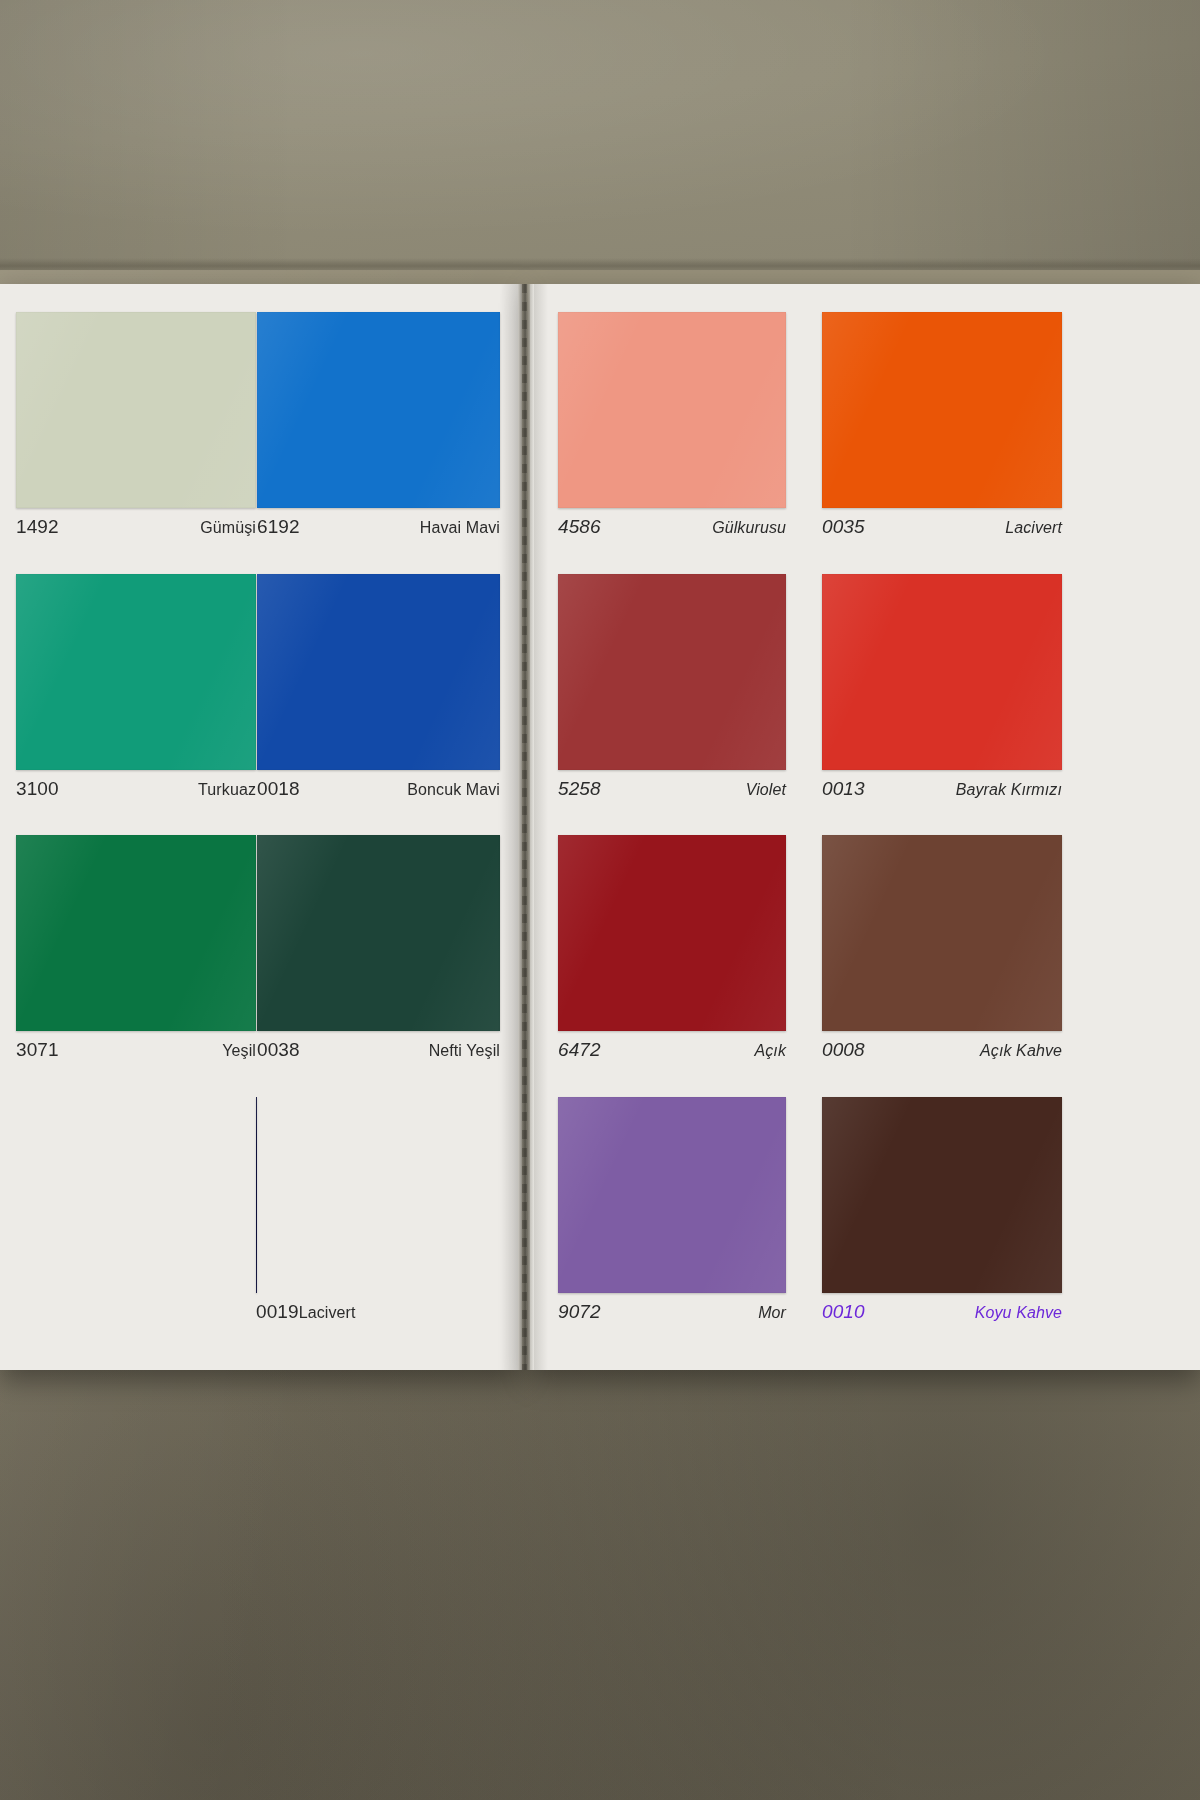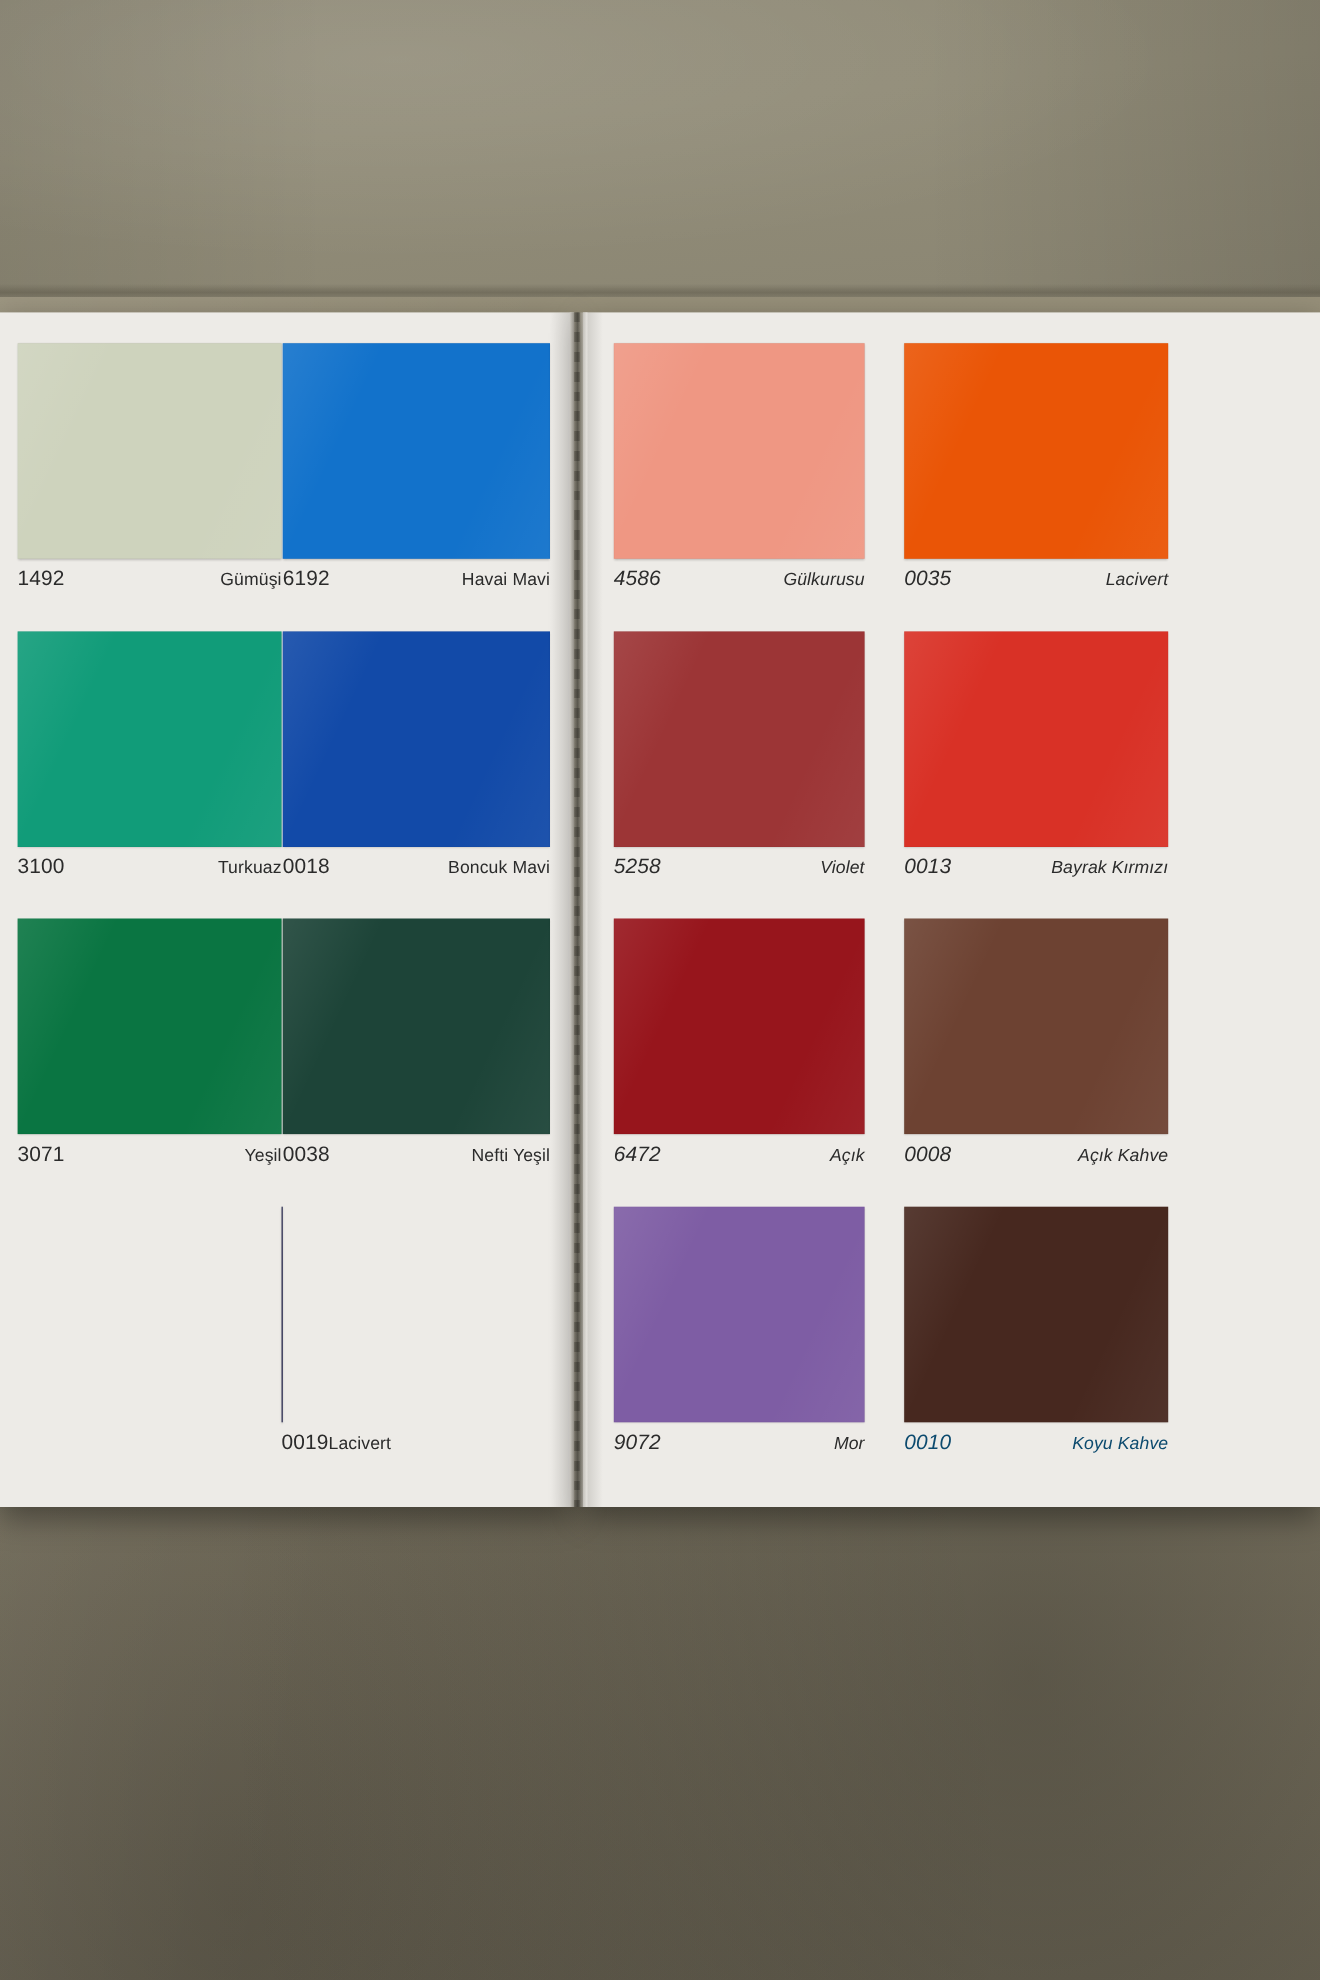--- a/index.html
+++ b/index.html
@@ -140,21 +140,21 @@
     width: 100%;
     display: flex;
     justify-content: space-between;
     align-items: baseline;
     color: #2b2b2b;
     font-size: 19px;
     letter-spacing: 0.1px;
   }
   .label-code { font-size: 19px; }
   .label-name { font-size: 16px; text-align: right; }
-  .label-faint { color: #0c4a6e; }
+  .label-faint { color: #6d28d9; }
 
   .spacer { background: transparent; }
 </style>
 </head>
 <body>
 
 <div id="scene">
 
   <div class="wall-upper"></div>
   <div class="wall-seam"></div>

